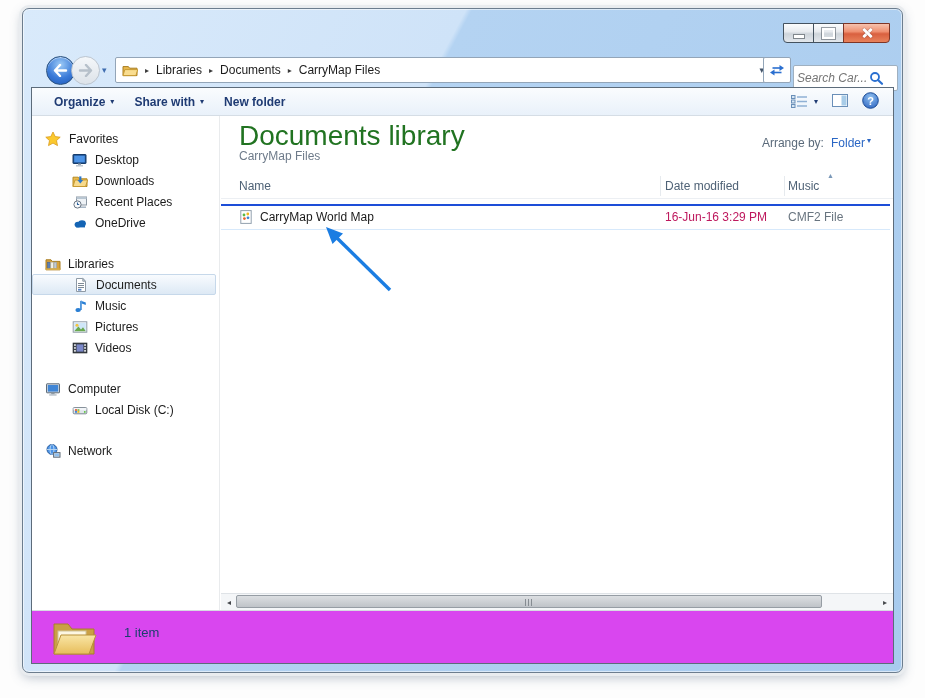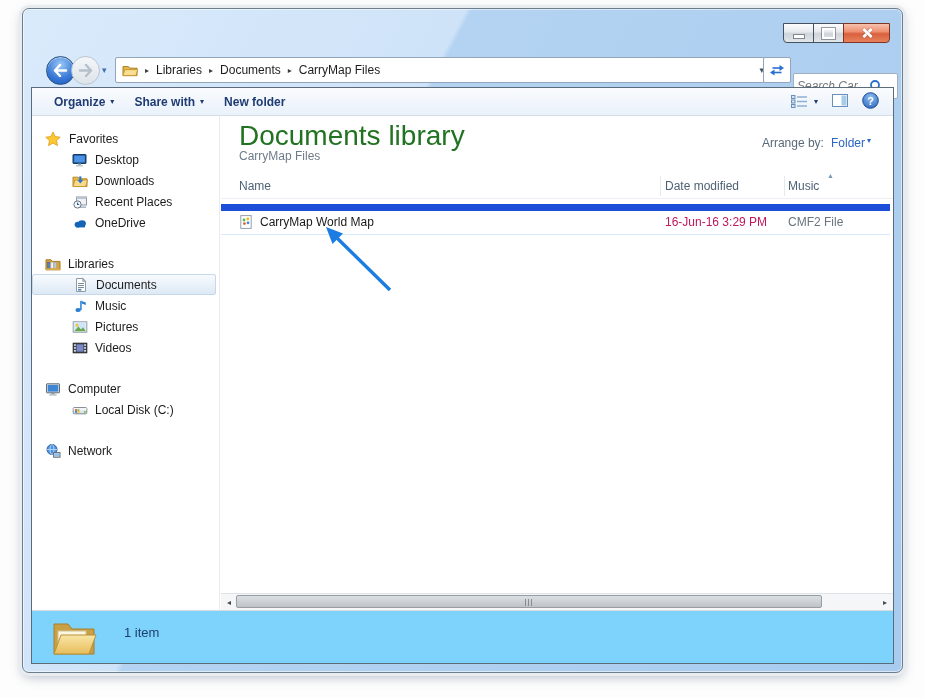--- a/index.html
+++ b/index.html
@@ -31,21 +31,21 @@
     border:1px solid #28507e;box-shadow:inset 0 1px 1px rgba(255,255,255,.6);}
   .nav-fwd{left:48px;top:0;background:linear-gradient(#f4f7fa,#dde3e9);border:1px solid #bcc5cf;}
   .nav-caret{position:absolute;left:79px;top:9px;font-size:9px;color:#3f6db0;}
   .addr-box{position:absolute;left:92px;top:1px;width:644px;height:24px;background:#fff;
     border:1px solid #93a5b8;border-radius:2px;display:flex;align-items:center;padding:0 6px;gap:2px;}
   .crumb-sep{font-size:8px;color:#3a3a3a;padding:0 5px;}
   .crumb{color:#1c1c1c;cursor:default;}
   .addr-caret{margin-left:auto;font-size:9px;color:#44556a;padding-right:2px;}
   .refresh-btn{position:absolute;left:740px;top:1px;width:26px;height:24px;background:#fff;
     border:1px solid #93a5b8;border-radius:2px;display:flex;align-items:center;justify-content:center;}
-  .search-box{position:absolute;left:770px;top:17px;width:98px;height:24px;background:#fff;
+  .search-box{position:absolute;left:770px;top:9px;width:98px;height:24px;background:#fff;
     border:1px solid #9fb0c0;border-radius:2px;display:flex;align-items:center;padding:0 4px 0 1px;}
   .search-box input{border:none;outline:none;width:70px;font-style:italic;color:#8d949c;
     font-size:12px;font-family:"Liberation Sans","DejaVu Sans",sans-serif;background:transparent;}
   
   .client{position:absolute;left:8px;right:8px;top:78px;bottom:8px;background:#fff;
     border:1px solid #5c6b7a;}
   .toolbar{position:absolute;left:0;right:0;top:0;height:27px;
     background:linear-gradient(#fafcfe,#e9f1fa);border-bottom:1px solid #d5dde5;
     display:flex;align-items:center;color:#1f3b73;}
   .tb-item{display:flex;align-items:center;gap:5px;margin-left:20px;cursor:default;font-weight:bold;}
@@ -71,39 +71,39 @@
   .arrange .lbl{color:#5a6a7a;}
   .arrange .val{color:#2a66c4;display:flex;gap:2px;}
   .arrange .caret{font-size:8px;color:#2a66c4;}
   .col-row{position:absolute;left:0;right:0;top:58px;height:24px;border-bottom:1px solid #eceff3;
     color:#4f6276;}
   .col{position:absolute;top:5px;}
   .col.name{left:18px;} .col.date{left:444px;} .col.type{left:567px;}
   .col-sep{position:absolute;top:2px;width:1px;height:20px;background:#e6eaee;}
   .sort-arrow{position:absolute;left:606px;top:-2px;font-size:7px;color:#7a98b8;}
   .file-row{position:absolute;left:0;right:3px;top:88px;height:23px;
-    border-top:7px solid #1d4ed8;border-bottom:1px solid #d7e9fb;}
+    border-top:2px solid #1d4ed8;border-bottom:1px solid #d7e9fb;}
   .cell{position:absolute;top:4px;}
   .cell.icon{left:17px;top:3px;}
   .cell.fname{left:39px;color:#1a1a1a;}
   .cell.fdate{left:444px;color:#be185d;}
   .cell.ftype{left:567px;color:#68747f;}
   .annot-arrow{position:absolute;left:100px;top:108px;pointer-events:none;}
   
   .hscroll{position:absolute;left:0;right:0;bottom:0;height:17px;background:#f4f6f8;
     border-top:1px solid #dfe3e7;}
   .hs-arrow{position:absolute;top:0;bottom:0;width:16px;display:flex;align-items:center;
     justify-content:center;font-size:8px;color:#45484c;}
   .hs-arrow.left{left:0;} .hs-arrow.right{right:0;}
   .hs-thumb{position:absolute;left:15px;top:1px;width:586px;height:13px;border-radius:2px;
     background:linear-gradient(#dcdfe2,#bfc3c8);border:1px solid #969da4;box-sizing:border-box;}
   .hs-grip{position:absolute;left:50%;top:3px;width:8px;height:7px;transform:translateX(-50%);
     background:repeating-linear-gradient(90deg,#868c92 0 1px,transparent 1px 3px);}
   
-  .details{position:absolute;left:0;right:0;bottom:0;height:52px;background:#7dd3fc;
+  .details{position:absolute;left:0;right:0;bottom:0;height:52px;background:#d946ef;
     border-top:1px solid #d7dce2;}
   .details .big-folder{position:absolute;left:16px;top:3px;}
   .details .count{position:absolute;left:92px;top:14px;font-size:13px;color:#1c3f6e;}
 </style>
 </head>
 <body>
 
 <div class="window">
 
   <div class="win-controls">

